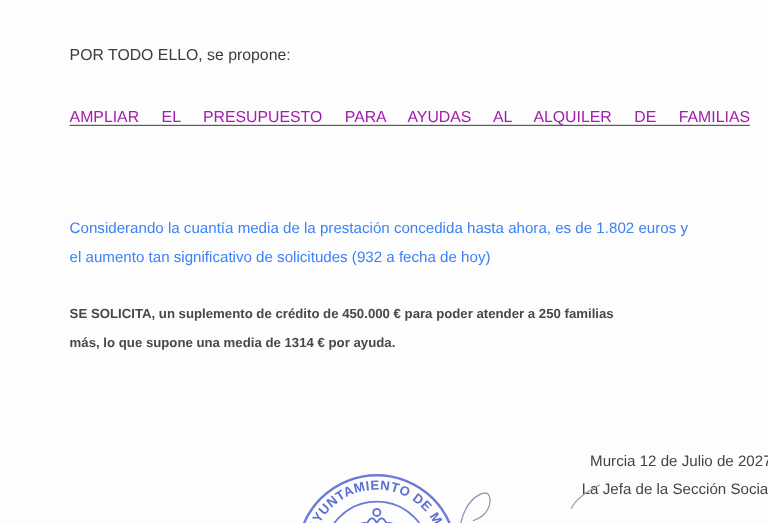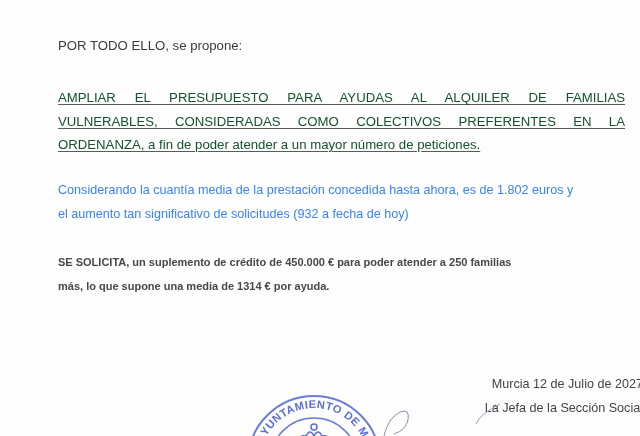--- a/index.html
+++ b/index.html
@@ -37,21 +37,21 @@
     .justify-line {
       position: absolute;
       left: 58px;
       width: 567px;
       font-size: 13.2px;
       text-align: justify;
       text-align-last: justify;
       text-decoration: underline;
       text-decoration-color: #5a5a5a;
       text-underline-offset: 2px;
-      color: #14532d;
+      color: #a21caf;
       white-space: nowrap;
     }
     .justify-line.last {
       text-align-last: left;
       width: auto;
     }
     .para2 {
       left: 58px;
       color: #3b82f6;
       font-size: 12.6px;
@@ -84,22 +84,20 @@
     }
   </style>
 </head>
 <body>
 
 <div class="page">
 
   <div class="line intro">POR TODO ELLO, se propone:</div>
 
   <div class="justify-line" style="top:90px;">AMPLIAR EL PRESUPUESTO PARA AYUDAS AL ALQUILER DE FAMILIAS</div>
-  <div class="justify-line" style="top:114px;">VULNERABLES, CONSIDERADAS COMO COLECTIVOS PREFERENTES EN LA</div>
-  <div class="justify-line last" style="top:137px;">ORDENANZA, a fin de poder atender a un mayor número de peticiones.</div>
 
   <div class="line para2" style="top:183px;">Considerando la cuantía media de la prestación concedida hasta ahora, es de 1.802 euros  y</div>
   <div class="line para2" style="top:207px;">el aumento tan significativo de solicitudes (932 a fecha de hoy)</div>
 
   <div class="line para3" style="top:256px;">SE SOLICITA, un suplemento de crédito de 450.000 € para poder atender a 250 familias</div>
   <div class="line para3" style="top:280px;">más, lo que supone una media de 1314 € por ayuda.</div>
 
   <div class="line sig" style="top:377px;">Murcia 12 de Julio de 2027</div>
   <div class="line sig" style="top:401px;">La Jefa de la Sección Social</div>
 

